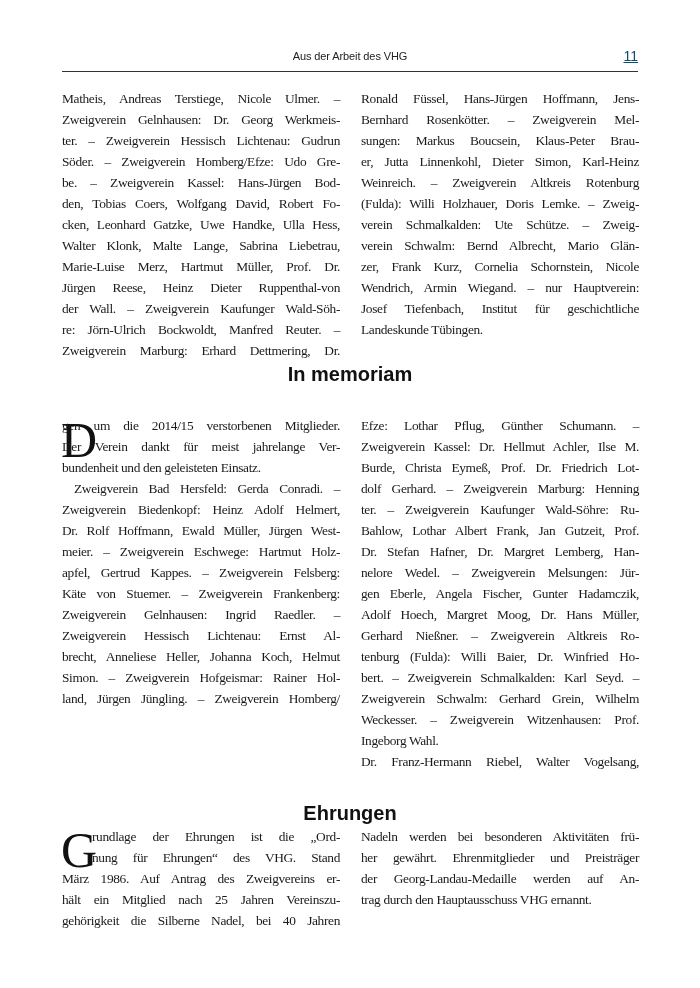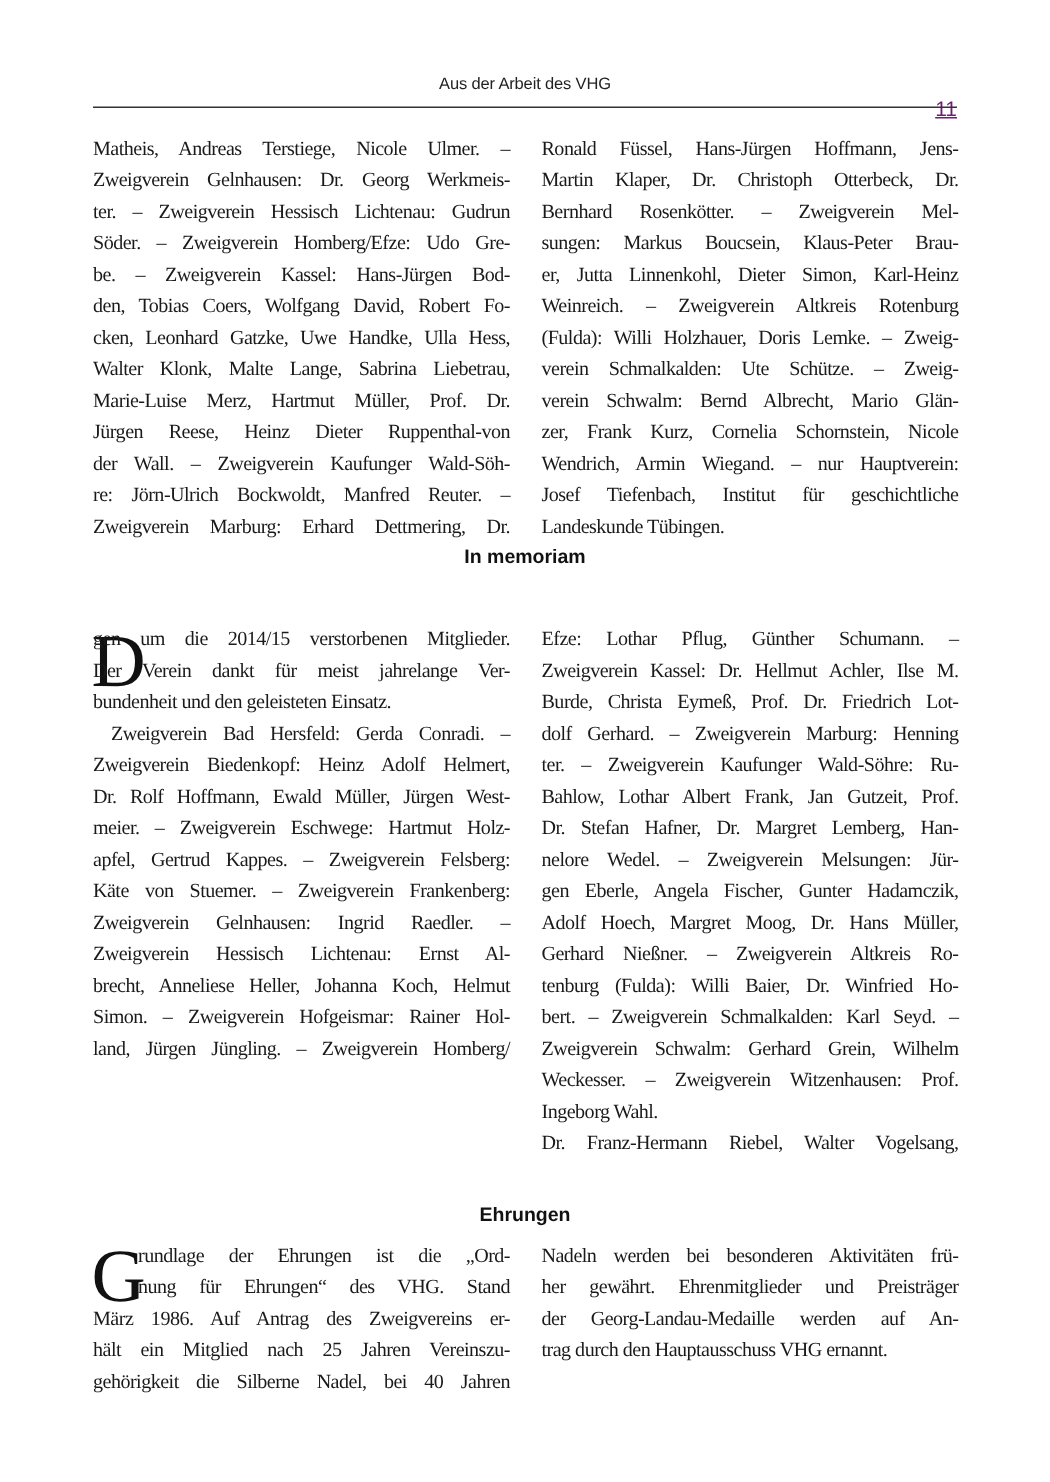--- a/index.html
+++ b/index.html
@@ -1,33 +1,33 @@
 <!DOCTYPE html>
 <html><head>
 <meta charset="utf-8">
 <style>
   html, body { margin: 0; padding: 0; background: #ffffff; }
   body { width: 700px; height: 988px; position: relative; overflow: hidden;
          font-family: "DejaVu Serif", "Liberation Serif", serif; color: #1a1a1a; }
   .header { position: absolute; left: 62px; top: 48px; width: 576px; height: 22px; }
   .running-title { position: absolute; left: 0; right: 0; top: 2px; text-align: center;
          font-family: "Liberation Sans", "DejaVu Sans", sans-serif; font-size: 11px; color: #222; letter-spacing: -0.1px; }
-  .page-number { position: absolute; right: 0; top: 16px; font-family: "Liberation Sans", "DejaVu Sans", sans-serif;
-         font-size: 14px; color: #701a75; text-decoration: underline; }
+  .page-number { position: absolute; right: 0; top: 0; font-family: "Liberation Sans", "DejaVu Sans", sans-serif;
+         font-size: 14px; color: #0c4a6e; text-decoration: underline; }
   .rule { position: absolute; left: 62px; top: 71px; width: 576px; height: 1px; background: #333; }
   .col { position: absolute; width: 278px; }
   .col.left { left: 62px; }
   .col.right { left: 361px; }
   .line { display: block; height: 21px; line-height: 21px; font-size: 13.4px; white-space: nowrap;
           text-align: justify; text-align-last: justify; letter-spacing: -0.35px; font-family: "Liberation Serif", "DejaVu Serif", serif; }
   .line.last { text-align-last: left; }
   .line.indent { padding-left: 12px; box-sizing: border-box; }
   .line.dropcap-pad { padding-left: 30px; box-sizing: border-box; }
   .section-heading { position: absolute; left: 62px; width: 576px; text-align: center;
-         font-family: "Liberation Sans", "DejaVu Sans", sans-serif; font-weight: bold; font-size: 13px; color: #111; }
+         font-family: "Liberation Sans", "DejaVu Sans", sans-serif; font-weight: bold; font-size: 20px; color: #111; }
   .dropcap { position: absolute; font-family: "Liberation Serif", "DejaVu Serif", serif; font-size: 50px; line-height: 44px; color: #111; }
 </style>
 </head>
 <body>
 
 <div class="header">
   <span class="running-title">Aus der Arbeit des VHG</span>
   <span class="page-number">11</span>
 </div>
 <div class="rule"></div>
@@ -42,21 +42,20 @@
     <span class="line">cken, Leonhard Gatzke, Uwe Handke, Ulla Hess,</span>
     <span class="line">Walter Klonk, Malte Lange, Sabrina Liebetrau,</span>
     <span class="line">Marie-Luise Merz, Hartmut Müller, Prof. Dr.</span>
     <span class="line">Jürgen Reese, Heinz Dieter Ruppenthal-von</span>
     <span class="line">der Wall. – Zweigverein Kaufunger Wald-Söh-</span>
     <span class="line">re: Jörn-Ulrich Bockwoldt, Manfred Reuter. –</span>
     <span class="line">Zweigverein Marburg: Erhard Dettmering, Dr.</span>
   </div>
 <div class="col right" id="cont-right" style="top:88px;">
     <span class="line">Ronald Füssel, Hans-Jürgen Hoffmann, Jens-</span>
-    <span class="line">Martin Klaper, Dr. Christoph Otterbeck, Dr.</span>
     <span class="line">Bernhard Rosenkötter. – Zweigverein Mel-</span>
     <span class="line">sungen: Markus Boucsein, Klaus-Peter Brau-</span>
     <span class="line">er, Jutta Linnenkohl, Dieter Simon, Karl-Heinz</span>
     <span class="line">Weinreich. – Zweigverein Altkreis Rotenburg</span>
     <span class="line">(Fulda): Willi Holzhauer, Doris Lemke. – Zweig-</span>
     <span class="line">verein Schmalkalden: Ute Schütze. – Zweig-</span>
     <span class="line">verein Schwalm: Bernd Albrecht, Mario Glän-</span>
     <span class="line">zer, Frank Kurz, Cornelia Schornstein, Nicole</span>
     <span class="line">Wendrich, Armin Wiegand. – nur Hauptverein:</span>
     <span class="line">Josef Tiefenbach, Institut für geschichtliche</span>

